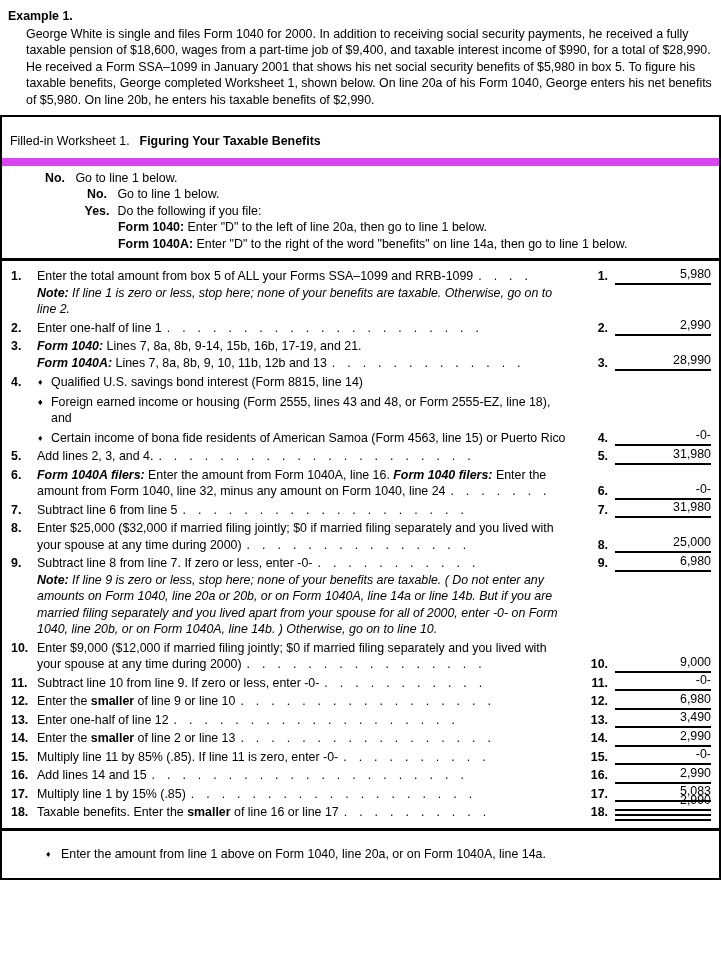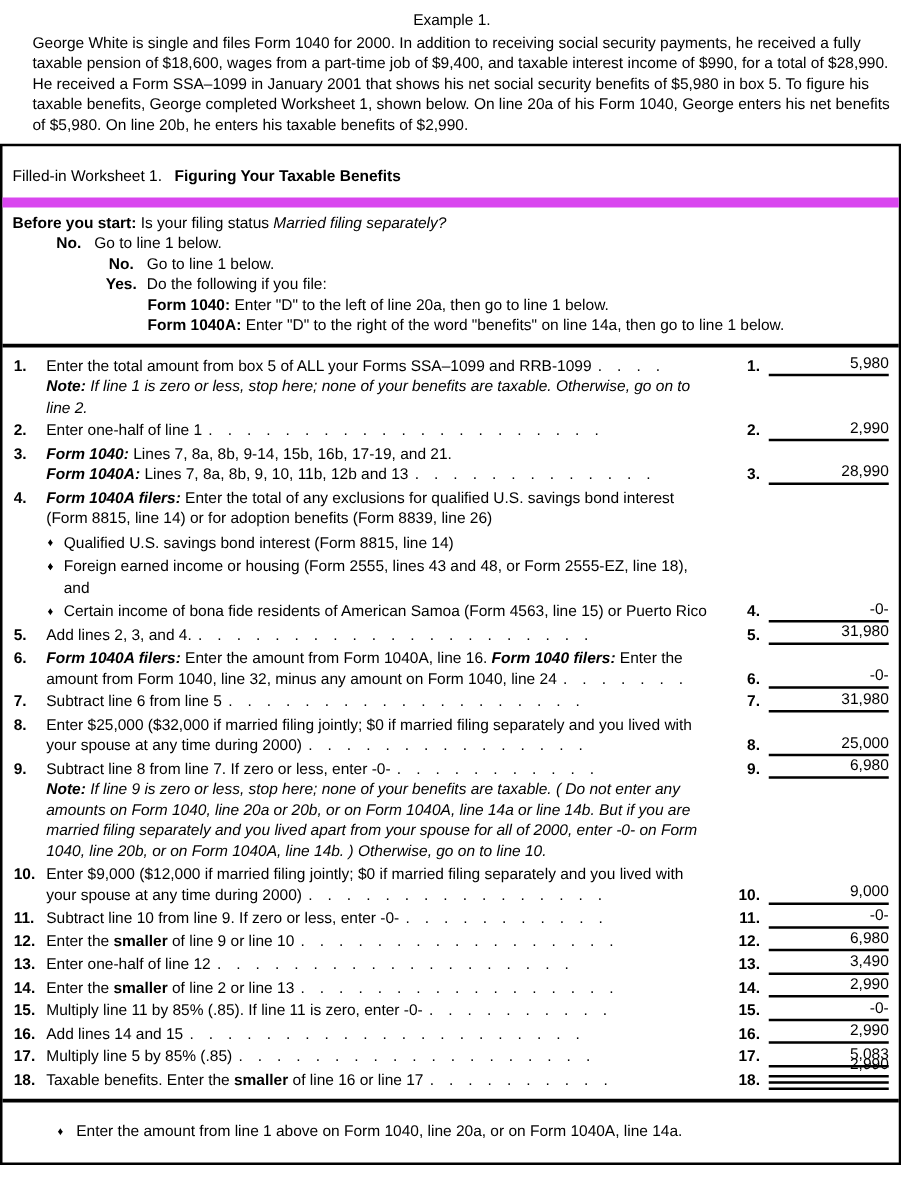--- a/index.html
+++ b/index.html
@@ -7,21 +7,21 @@
     width:721px; min-height:963px; color:#000;
     font-family:"Liberation Sans", sans-serif;
     font-size:12.4px; line-height:16.5px;
     -webkit-font-smoothing:antialiased;
   }
   .b  { font-weight:bold; }
   .i  { font-style:italic; }
 
   
   .example { padding:8px 6px 7px 8px; }
-  .example-heading { font-weight:normal;text-align:center; }
+  .example-heading { font-weight:bold; }
   .example-body { margin-left:18px; margin-top:1px; }
 
   
   .ws-box { border:2px solid #000; }
 
   .ws-titlebar { padding:16px 8px 8px 8px; border-bottom:8px solid #d946ef; }
   .ws-title-bold { font-weight:bold; margin-left:10px; }
 
   .ws-before { padding:4px 8px 6px 8px; border-bottom:3px solid #000; }
   .bys-step { }
@@ -58,23 +58,20 @@
   <div class="example-body">George White is single and files Form 1040 for 2000. In addition to receiving social security payments, he received a fully taxable pension of $18,600, wages from a part-time job of $9,400, and taxable interest income of $990, for a total of $28,990. He received a Form SSA–1099 in January 2001 that shows his net social security benefits of $5,980 in box 5. To figure his taxable benefits, George completed Worksheet 1, shown below. On line 20a of his Form 1040, George enters his net benefits of $5,980. On line 20b, he enters his taxable benefits of $2,990.</div>
 </div>
 
 <div class="ws-box">
 
   <div class="ws-titlebar">
     <span>Filled-in Worksheet 1.</span><span class="ws-title-bold">Figuring Your Taxable Benefits</span>
   </div>
 
   <div class="ws-before">
-    <div>
-      <span class="b">Before you start:</span><span> Is your filing status </span><span class="i">Married filing separately?</span>
-    </div>
     <div id="before-steps">
         <div class="bys-step ind-1"><span class="step-label fixed">No.</span><span> Go to line 1 below.</span></div>
         <div class="bys-step ind-2"><span class="step-label fixed">No.</span><span> Go to line 1 below.</span></div>
         <div class="bys-step ind-2"><span class="step-label fixed">Yes.</span><span> Do the following if you file:</span></div>
         <div class="bys-step ind-3"><span class="step-label">Form 1040:</span><span> Enter "D" to the left of line 20a, then go to line 1 below.</span></div>
         <div class="bys-step ind-3"><span class="step-label">Form 1040A:</span><span> Enter "D" to the right of the word "benefits" on line 14a, then go to line 1 below.</span></div>
       </div>
   </div>
 
   <div class="ws-lines" id="ws-lines">
@@ -102,21 +99,20 @@
         <div class="ws-row"><span style="font-weight: bold; font-style: italic;">Form 1040:</span><span> Lines 7, 8a, 8b, 9-14, 15b, 16b, 17-19, and 21.</span></div>
         <div class="ws-row"><span style="font-weight: bold; font-style: italic;">Form 1040A:</span><span> Lines 7, 8a, 8b, 9, 10, 11b, 12b and 13</span><span class="dots">.............</span><div class="ws-right">
             <span class="ws-ref">3.</span>
             <span class="ws-valbox">
               <span class="ws-val">28,990</span>
             </span>
           </div></div>
       </div>
       <div class="ws-item">
         <span class="ws-num">4.</span>
-        <div class="ws-row"><span style="font-weight: bold; font-style: italic;">Form 1040A filers:</span><span> Enter the total of any exclusions for qualified U.S. savings bond interest (Form 8815, line 14) or for adoption benefits (Form 8839, line 26)</span></div>
         <div class="ws-row bullet"><span class="bullet-icon">♦</span><span>Qualified U.S. savings bond interest (Form 8815, line 14)</span></div>
         <div class="ws-row bullet"><span class="bullet-icon">♦</span></div>
         <div class="ws-row bullet"><span class="bullet-icon">♦</span><span>Foreign earned income or housing (Form 2555, lines 43 and 48, or Form 2555-EZ, line 18), and</span></div>
         <div class="ws-row bullet"><span class="bullet-icon">♦</span><span>Certain income of bona fide residents of American Samoa (Form 4563, line 15) or Puerto Rico</span><div class="ws-right">
             <span class="ws-ref">4.</span>
             <span class="ws-valbox">
               <span class="ws-val">-0-</span>
             </span>
           </div></div>
       </div>
@@ -224,21 +220,21 @@
         <span class="ws-num">16.</span>
         <div class="ws-row"><span>Add lines 14 and 15</span><span class="dots">.....................</span><div class="ws-right">
             <span class="ws-ref">16.</span>
             <span class="ws-valbox">
               <span class="ws-val">2,990</span>
             </span>
           </div></div>
       </div>
       <div class="ws-item">
         <span class="ws-num">17.</span>
-        <div class="ws-row"><span>Multiply line 5 by 85% (.85)</span><span class="dots">...................</span><div class="ws-right">
+        <div class="ws-row"><span>Multiply line 1 by 15% (.85)</span><span class="dots">...................</span><div class="ws-right">
             <span class="ws-ref">17.</span>
             <span class="ws-valbox">
               <span class="ws-val">5,083</span>
             </span>
           </div></div>
       </div>
       <div class="ws-item">
         <span class="ws-num">18.</span>
         <div class="ws-row"><span style="font-weight: normal;">Taxable benefits.</span><span> Enter the </span><span style="font-weight: bold;">smaller</span><span> of line 16 or line 17</span><span class="dots">..........</span><div class="ws-right">
             <span class="ws-ref">18.</span>

